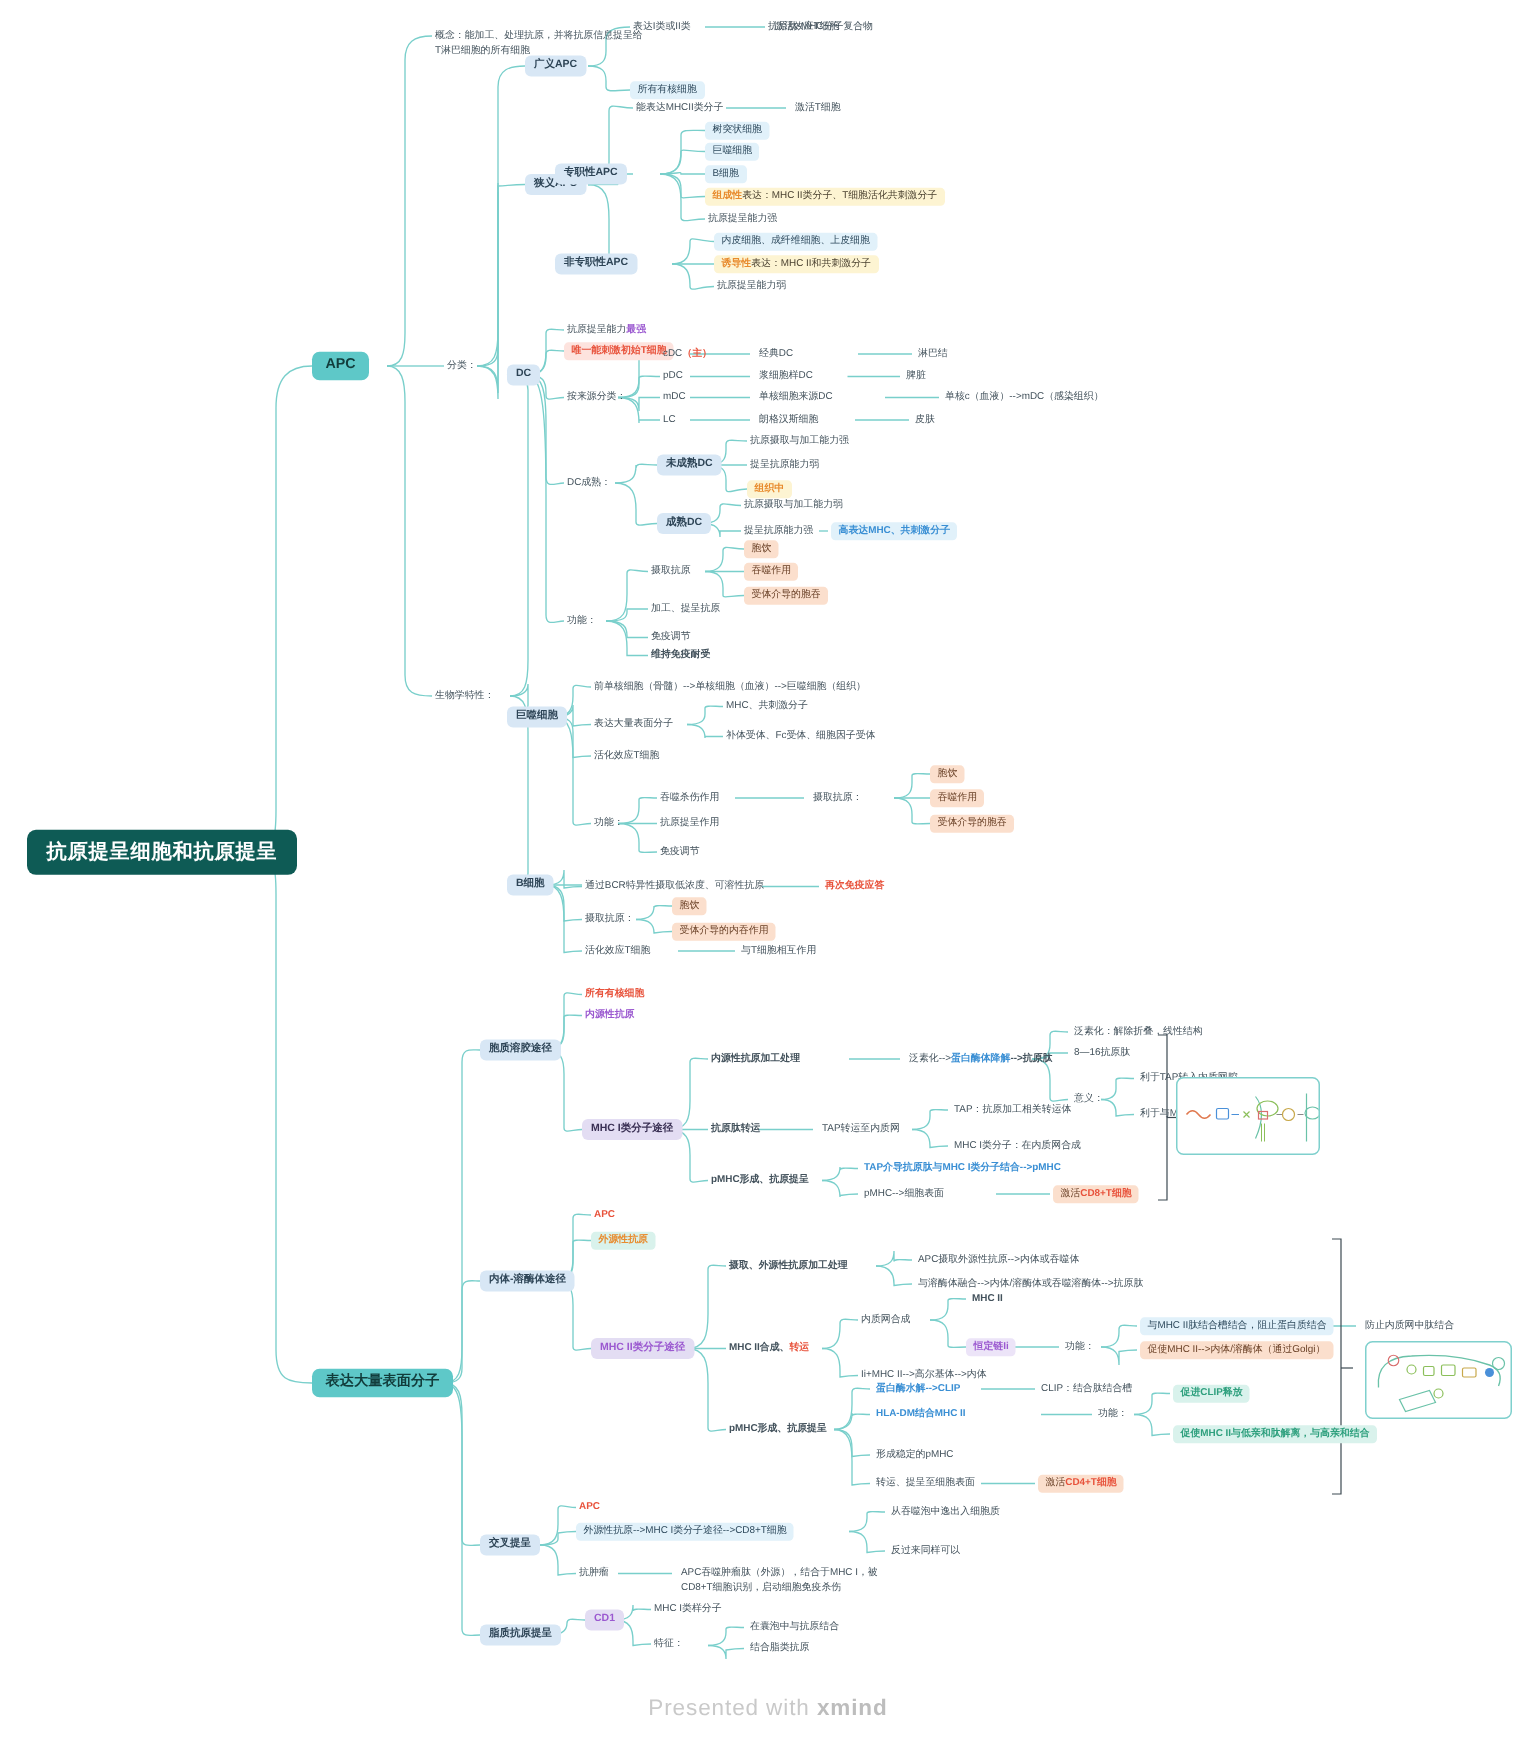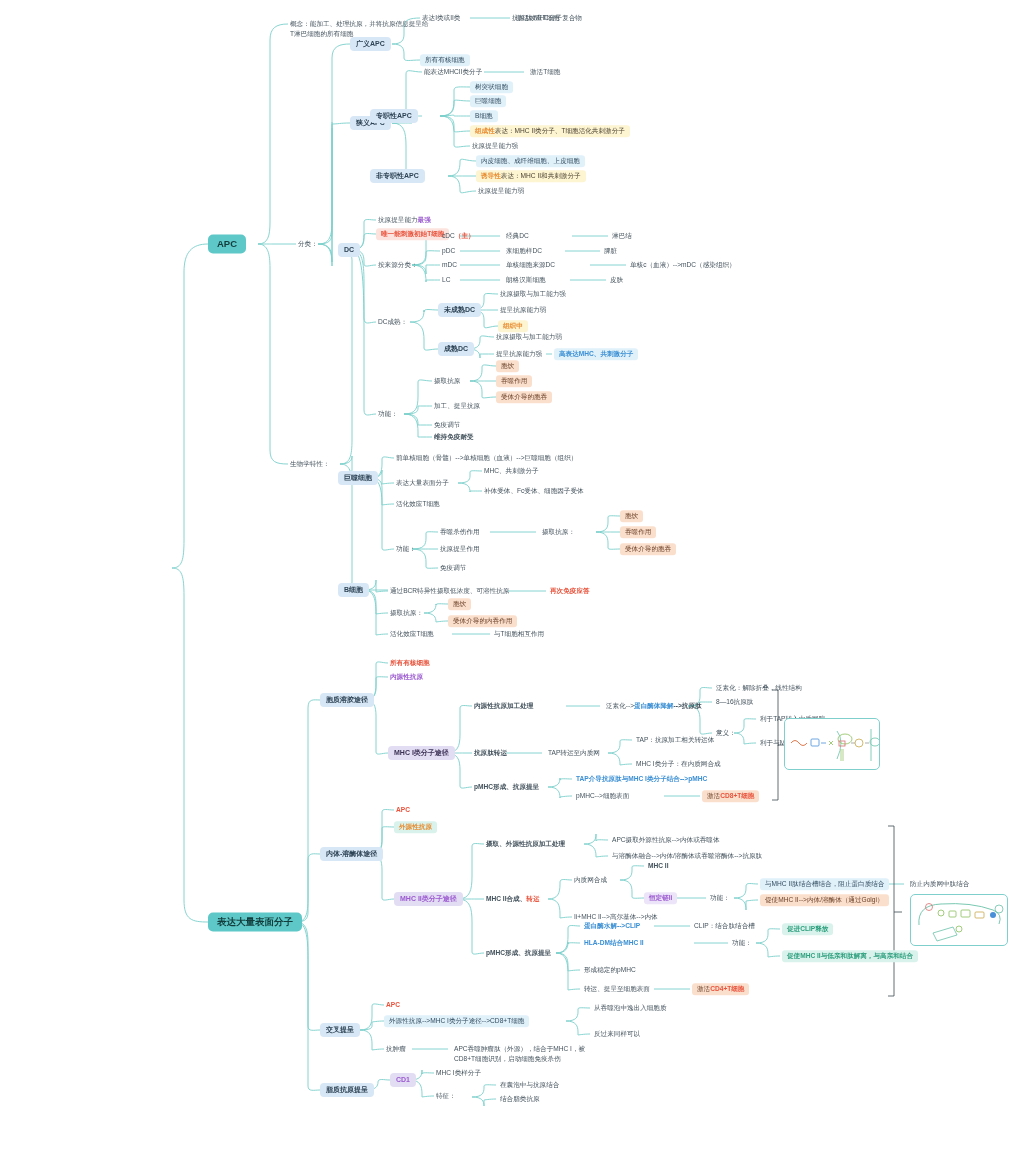--- a/index.html
+++ b/index.html
@@ -308,20 +308,23 @@
       <path d="M412 1049 L448 1049"></path>
 
       <path d="M366 1090 C376 1090, 378 1086, 378 1082 L378 1082 C378 1078, 384 1080, 390 1080"></path>
       <path d="M410 1080 C420 1080, 422 1076, 422 1070 L422 1074 C422 1072, 428 1073, 434 1073"></path>
       <path d="M410 1080 C420 1080, 422 1086, 422 1094 L422 1097 C422 1097, 428 1096, 434 1096"></path>
       <path d="M472 1097 C482 1097, 484 1093, 484 1088 L484 1086 C484 1084, 490 1085, 496 1085"></path>
       <path d="M472 1097 C482 1097, 484 1101, 484 1106 L484 1100 C484 1100, 490 1099, 496 1099"></path>
     </g>
   </svg>
 
+  <div class="node root" style="left:18px; top:568px;">
+    <span class="txt">抗原提呈细胞和抗原提呈</span>
+  </div>
 
   <div class="node lv1" style="left:208px; top:244px;">
     <span class="txt">APC</span>
   </div>
   <div class="node lv1" style="left:208px; top:922px;">
     <span class="txt">表达大量表面分子</span>
   </div>
 
   <div class="node plain" style="left:288px; top:24px; white-space:pre-line; line-height:1.5;">
     <span class="txt">概念：能加工、处理抗原，并将抗原信息提呈给
@@ -779,14 +782,17 @@
   <div class="node plain" style="left:434px; top:1096px;">
     <span class="txt">特征：</span>
   </div>
   <div class="node plain" style="left:498px; top:1085px;">
     <span class="txt">在囊泡中与抗原结合</span>
   </div>
   <div class="node plain" style="left:498px; top:1099px;">
     <span class="txt">结合脂类抗原</span>
   </div>
 
+  <div class="footer" style="top:1130px;">
+    <span>Presented with </span><b>xmind</b>
+  </div>
 
 </div>
 
 </body></html>

